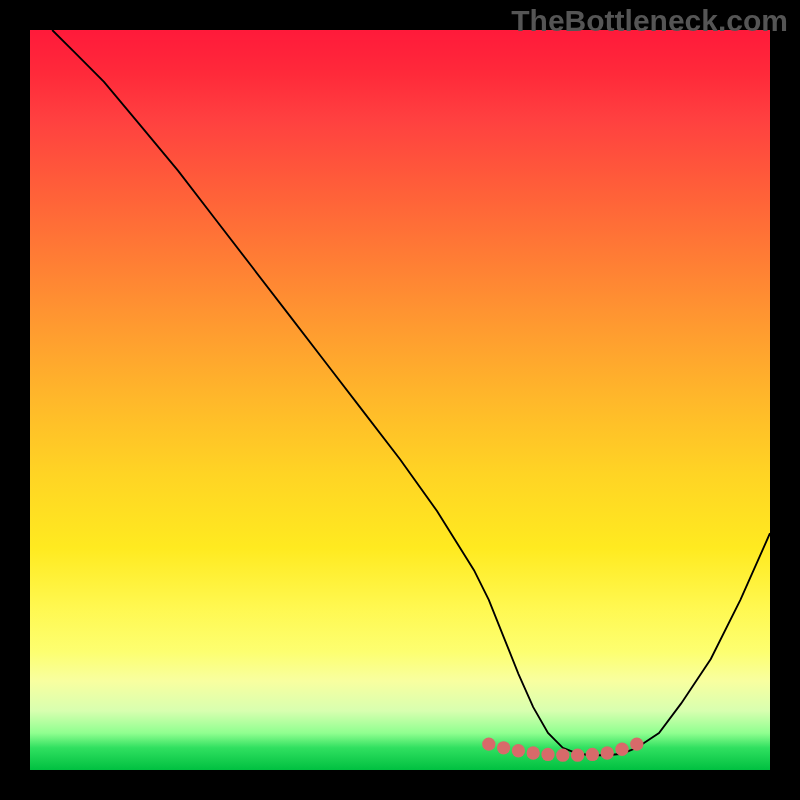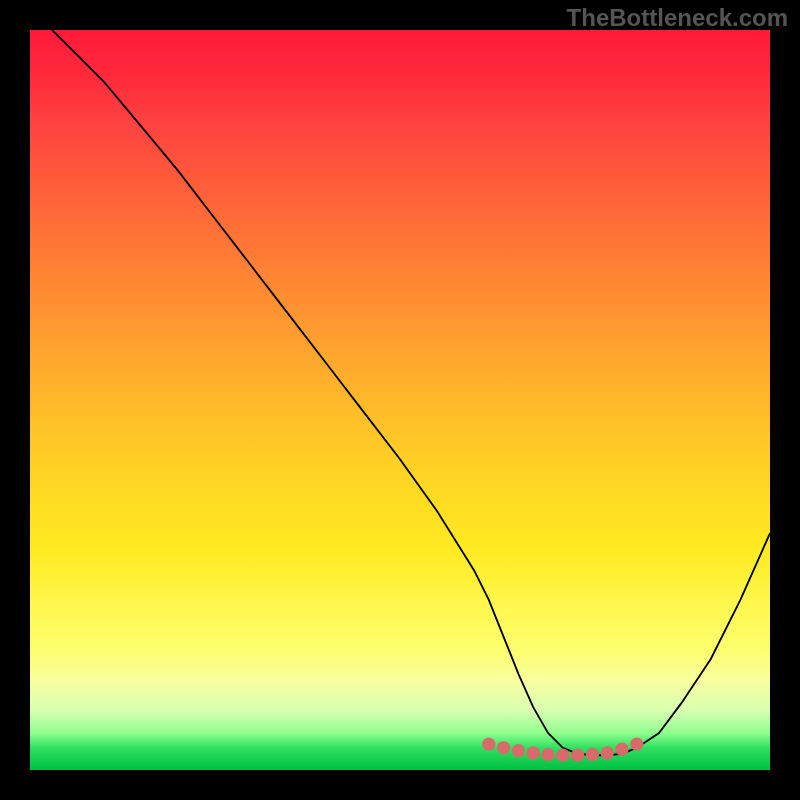--- a/index.html
+++ b/index.html
@@ -9,21 +9,21 @@
     background: #000;
     position: relative;
     font-family: Arial, sans-serif;
     overflow: hidden;
   }
   .watermark {
     position: absolute;
     top: 4px;
     right: 12px;
     color: #555;
-    font-size: 24px;
+    font-size: 30px;
     font-weight: bold;
     z-index: 10;
   }
   .plot-area {
     position: absolute;
     left: 30px;
     top: 30px;
     width: 740px;
     height: 740px;
     background: linear-gradient(to bottom,

